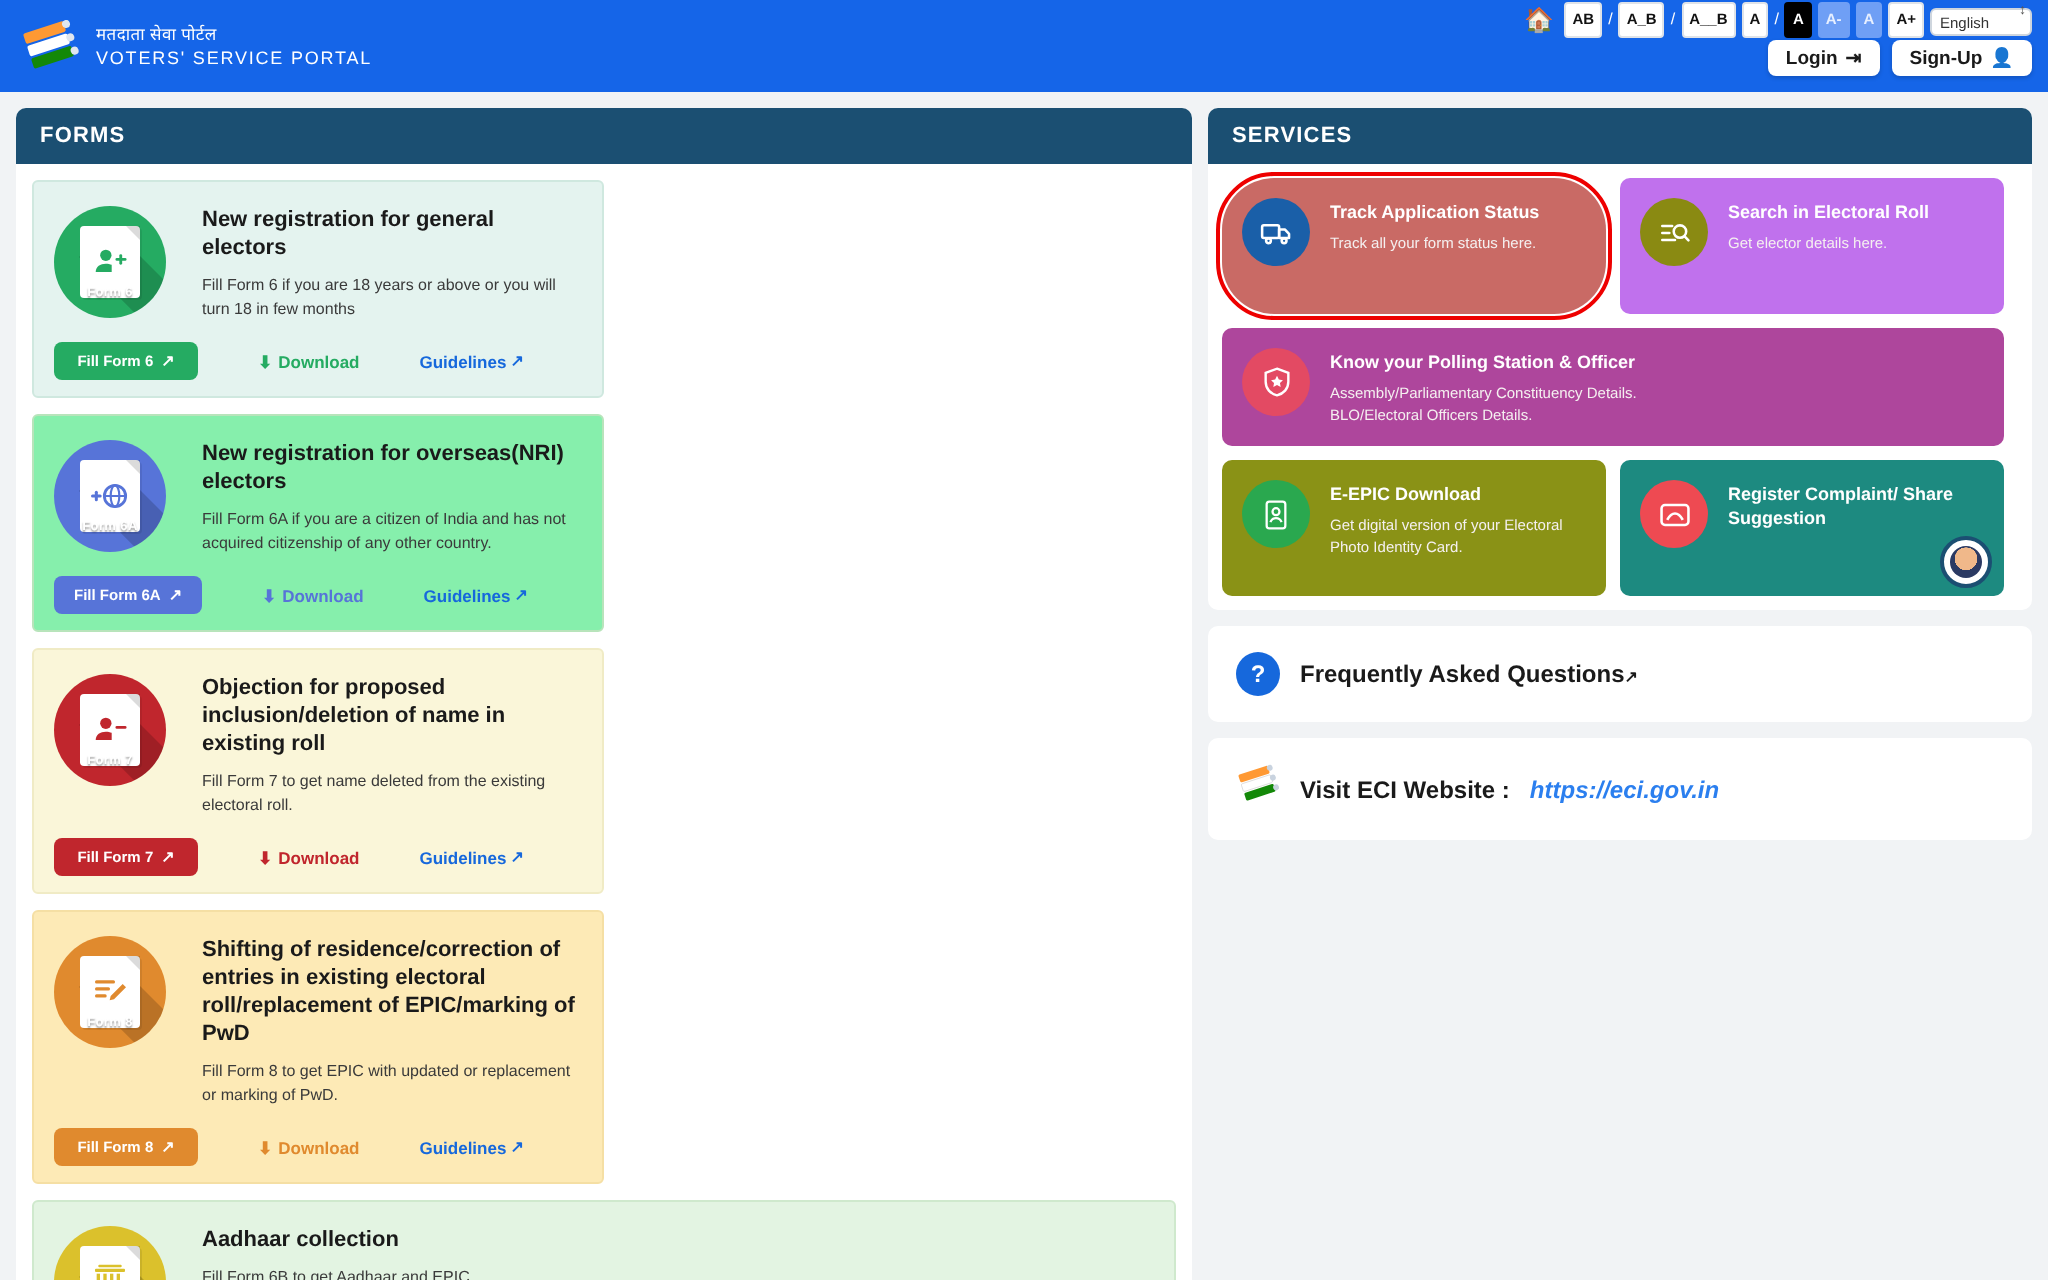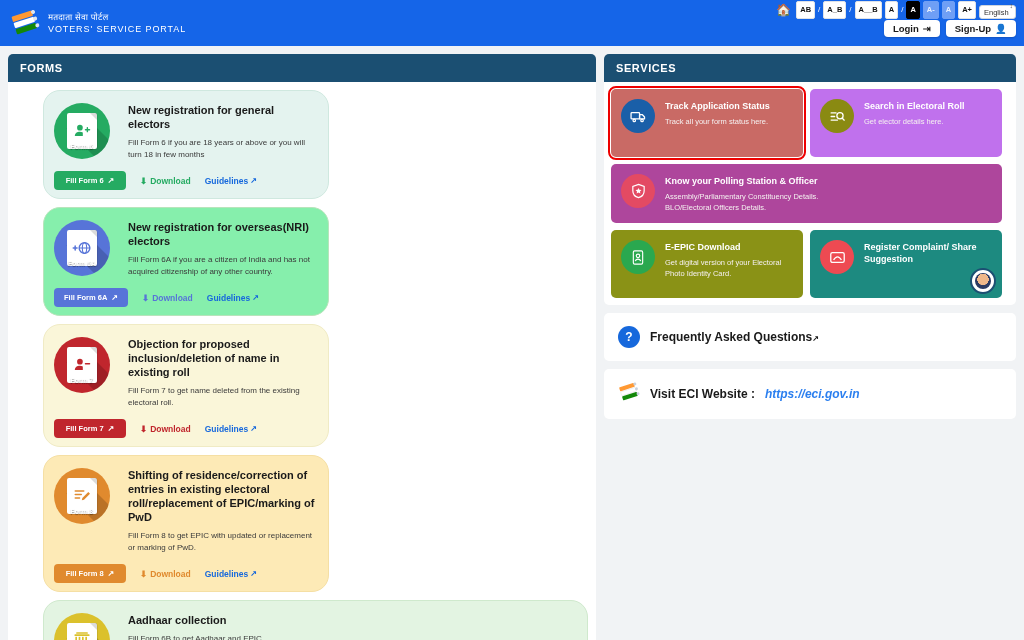--- a/index.html
+++ b/index.html
@@ -40,21 +40,21 @@
     border-radius: 2px; padding: 1px 3px; line-height: 10px;
     min-width: 12px; text-align: center; border: 1px solid #dfe3e8;
     display:inline-flex; align-items:center; justify-content:center; height:18px;
   }
   .a11y-box.inv { background: #000; color: #fff; border-color: #000; }
   .a11y-box.dim { background:#6f9ff5; color:#e8f0ff; border-color:#6f9ff5; }
   .a11y-sep { color: #fff; font-size: 8px; }
   .home-ico { color: #fff; font-size: 12px; line-height: 12px; margin-right:2px;}
   .lang-select {
     background: #fff; border: 1px solid #cfd6de; border-radius: 3px;
-    font-size: 7.5px; padding: 1px 6px 1px 4px; height: 14px;
+    font-size: 7.5px; padding: 1px 20px 1px 4px; height: 14px;
     font-family: "Liberation Sans", sans-serif; color: #333;
     appearance: none; position: relative; line-height:11px;
   }
   .lang-wrap { position: relative; display:inline-block; }
   .lang-wrap:after {
     content: "\2195"; position: absolute; right: 3px; top: 1px;
     font-size: 7px; color: #555; pointer-events: none;
   }
   .auth-row { display: flex; gap: 6px; }
   .auth-btn {
@@ -72,23 +72,23 @@
 
   .panel { background: #fff; border-radius: 5px; overflow: hidden; }
   .panel-head {
     background: #1b4f72; color: #fff; font-size: 11px; font-weight: bold;
     letter-spacing: .6px; padding: 8px 12px;
   }
 
   
   .forms-body { padding: 8px; display: flex; flex-wrap: wrap; gap: 8px; }
   .form-card {
-    border-radius: 17px; position: relative;
+    border-radius: 3px; position: relative;
     padding: 10px 10px 8px 10px;
-    display: flex; flex-direction: column; margin-left: 27px;
+    display: flex; flex-direction: column;
   }
   .fc-w2 { width: 286px; }
   .fc-wide { width: 580px; }
   .fc-top { display: flex; gap: 10px; flex: 1; }
   .fc-icon-wrap { width: 64px; flex-shrink: 0; padding-top: 2px; }
   .fc-circle {
     width: 56px; height: 56px; border-radius: 50%;
     display: flex; align-items: center; justify-content: center;
     position: relative; overflow: hidden;
   }
@@ -110,21 +110,21 @@
     position: absolute; bottom: 9px; left: 0; right: 0; text-align: center;
     color: #fff; font-size: 6.5px; font-weight: bold; letter-spacing: .2px;
     text-shadow: 0 1px 1px rgba(0,0,0,.4);
   }
   .fc-body { flex: 1; padding-top: 2px; }
   .fc-title {
     font-size: 11px; font-weight: bold; color: #1a1a1a;
     line-height: 14px; margin-bottom: 6px;
   }
   .fc-desc { font-size: 8px; color: #3a3a3a; line-height: 12px; }
-  .fc-actions { display: flex; align-items: center; gap: 14px; margin-top: 10px; }
+  .fc-actions { display: flex; align-items: center; gap: 30px; margin-top: 10px; }
   .fc-fillbtn {
     color: #fff; font-size: 7.5px; font-weight: bold;
     border-radius: 4px; padding: 5px 10px; border: none; cursor: pointer;
     display: inline-flex; align-items: center; gap: 4px;
     font-family: "Liberation Sans", sans-serif;
     min-width: 72px; justify-content: center;
   }
   .fc-dl {
     font-size: 8.5px; font-weight: bold; display: inline-flex;
     align-items: center; gap: 3px; cursor: pointer;
@@ -412,21 +412,21 @@
     </div>
     </div>
         </div>
     </div>
   </div>
 
   <div class="col-right">
     <div class="panel">
       <div class="panel-head">SERVICES</div>
       <div class="svc-body" id="svc-body">
-          <div class="svc-card svc-half svc-sel" style="background: rgb(201, 106, 101);">
+          <div class="svc-card svc-half svc-sel" style="background: rgb(201, 106, 101); border-radius: 26px;">
     <div class="svc-circle" style="background:#1a5fa8">
               <svg width="17" height="17" viewBox="0 0 24 24" fill="none" stroke="#fff" stroke-width="1.8" stroke-linecap="round" stroke-linejoin="round">
                 <rect x="1.5" y="6.5" width="12" height="9" rx="1.2"></rect>
                 <path d="M13.5 9.5h4l3 3.2v2.8h-7z"></path>
                 <circle cx="6" cy="17.5" r="1.7"></circle>
                 <circle cx="17" cy="17.5" r="1.7"></circle>
               </svg>
             </div>
     <div class="svc-texts">
       <div class="svc-title">Track Application Status</div>

